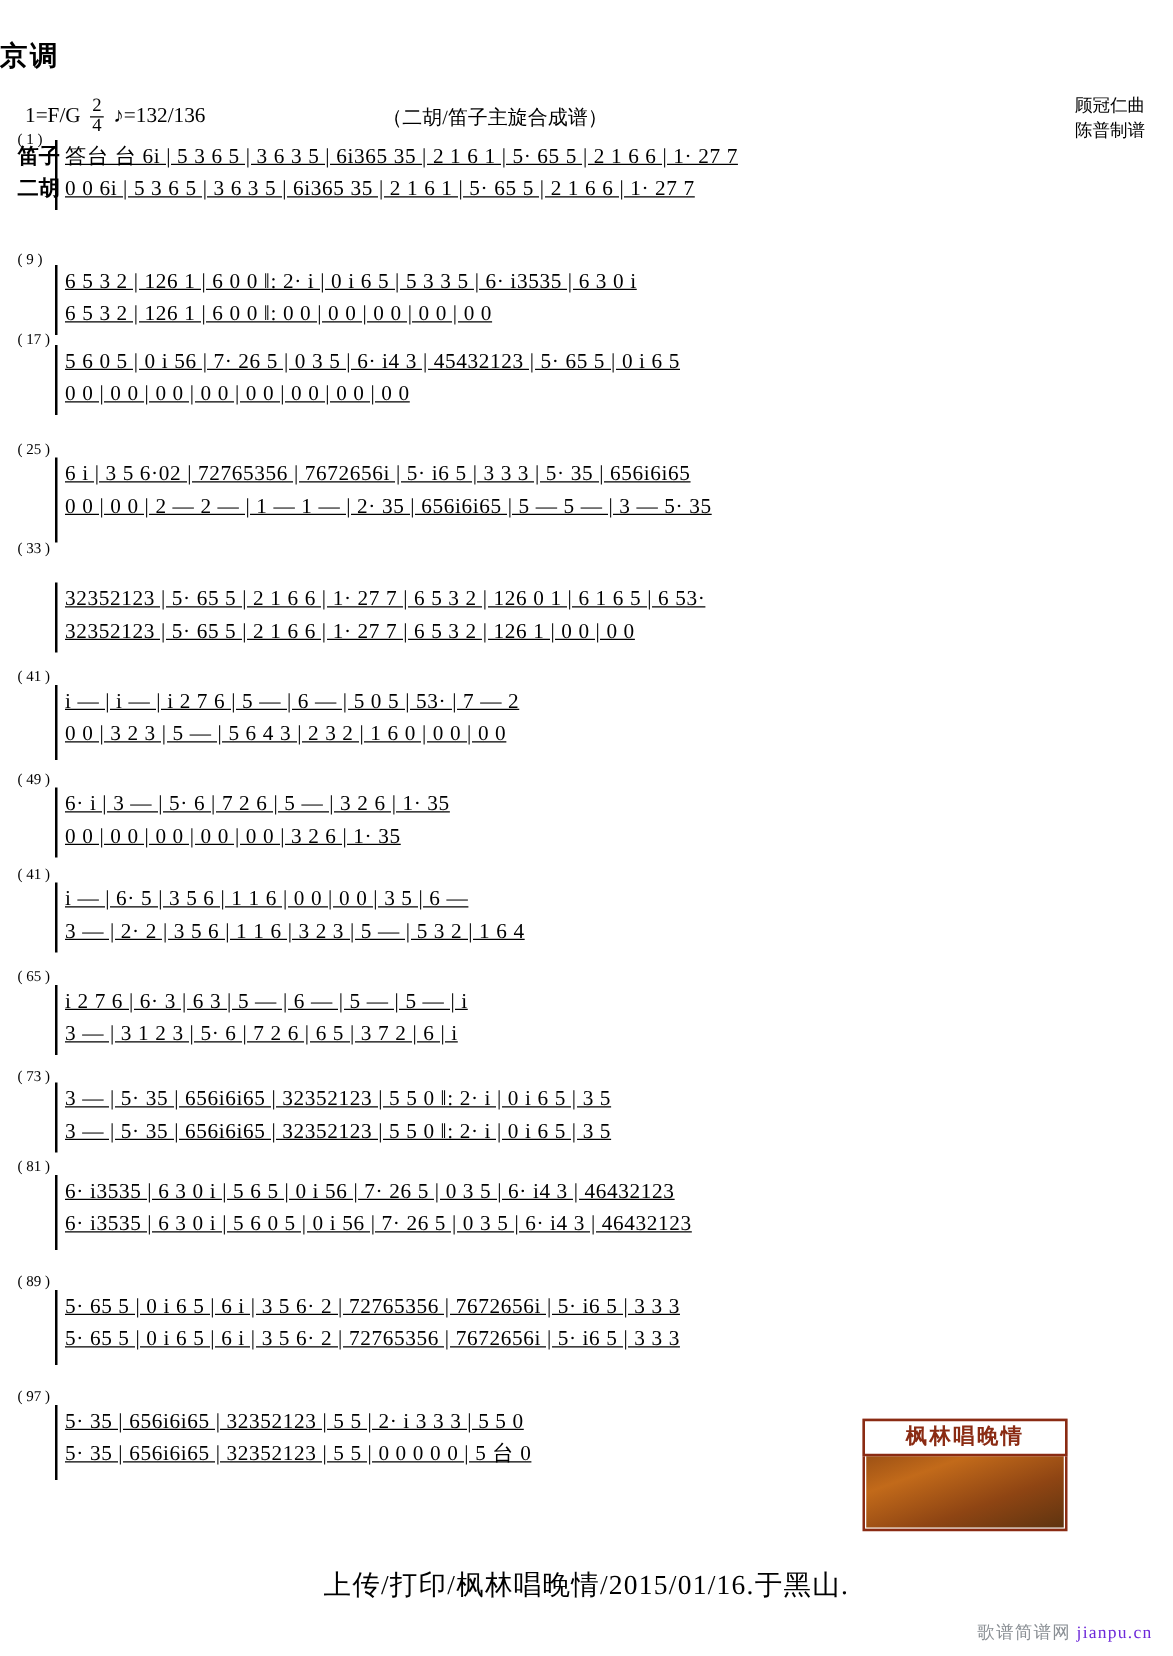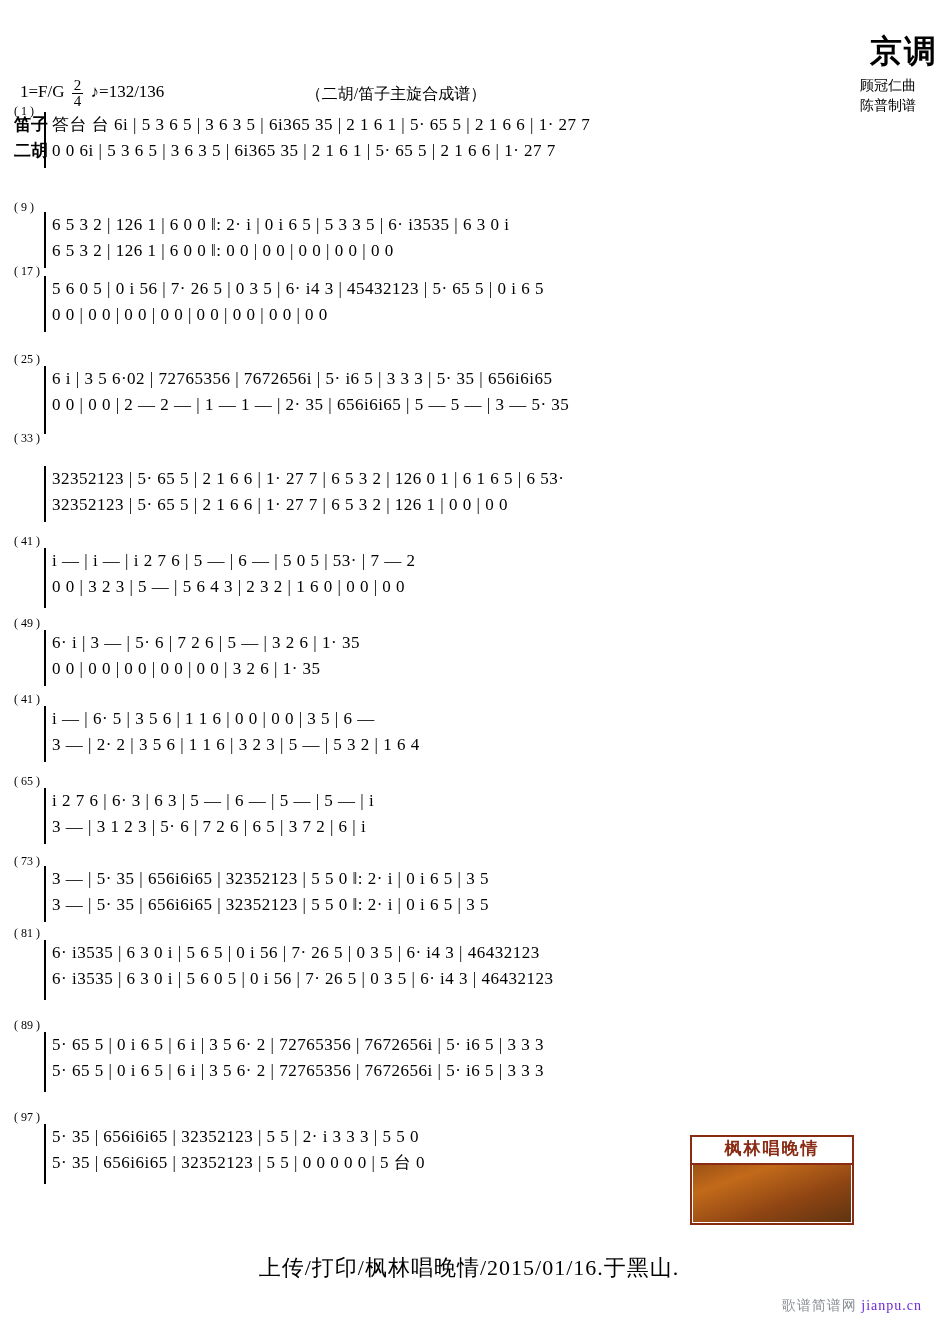--- a/index.html
+++ b/index.html
@@ -3,40 +3,40 @@
 <meta charset="utf-8">
 <style>
   html,body{margin:0;padding:0;}
   body{
     width:938px;height:1325px;background:#ffffff;
     font-family:"Liberation Serif", serif;
     color:#000;position:relative;overflow:hidden;
   }
   .sheet{position:absolute;inset:0;}
   .title{
-    position:absolute;top:30px;left:0;width:938px;text-align:right;
-    font-size:32px;font-weight:bold;letter-spacing:2px;
+    position:absolute;top:30px;left:0;width:938px;text-align:left;
+    font-size:22px;font-weight:bold;letter-spacing:2px;
     font-family:"Liberation Serif", serif;
   }
   .subtitle{
     position:absolute;top:84px;left:0;width:792px;text-align:center;
     font-size:16px;
   }
   .keyline{position:absolute;top:78px;left:20px;font-size:17px;font-family:"Liberation Serif",serif;}
   .keyline .frac{display:inline-block;vertical-align:middle;text-align:center;line-height:1;margin:0 3px;}
   .keyline .frac .num{display:block;font-size:15px;border-bottom:1.5px solid #000;padding:0 2px;}
   .keyline .frac .den{display:block;font-size:15px;padding:0 2px;}
   .credits{position:absolute;top:76px;right:22px;text-align:right;font-size:14px;line-height:1.45;}
   .instr{position:absolute;left:14px;font-size:17px;font-weight:bold;line-height:1.1;}
   .instr.a{top:116px;}
   .instr.b{top:142px;}
   .barnum{position:absolute;font-size:12px;}
   .staffrow{position:absolute;left:52px;width:872px;font-size:17px;
     font-family:"Liberation Serif", serif;white-space:nowrap;overflow:hidden;}
-  .staffrow .ln{display:block;height:26px;line-height:26px;letter-spacing:0.5px;}
+  .staffrow .ln{display:block;height:26px;line-height:26px;letter-spacing:0.5px;text-decoration:underline;}
   .brace{position:absolute;left:44px;width:10px;border-left:2px solid #000;}
   .footer{
     position:absolute;left:0;bottom:42px;width:938px;text-align:center;
     font-size:22px;letter-spacing:1px;
   }
   .stamp{
     position:absolute;right:84px;bottom:100px;width:160px;height:86px;
     border:2px solid #8a2b13;background:linear-gradient(160deg,#7a3a10,#c26a1a 40%,#8f4513 70%,#5d3310);
     box-shadow:0 0 0 1px #fff inset;
   }

